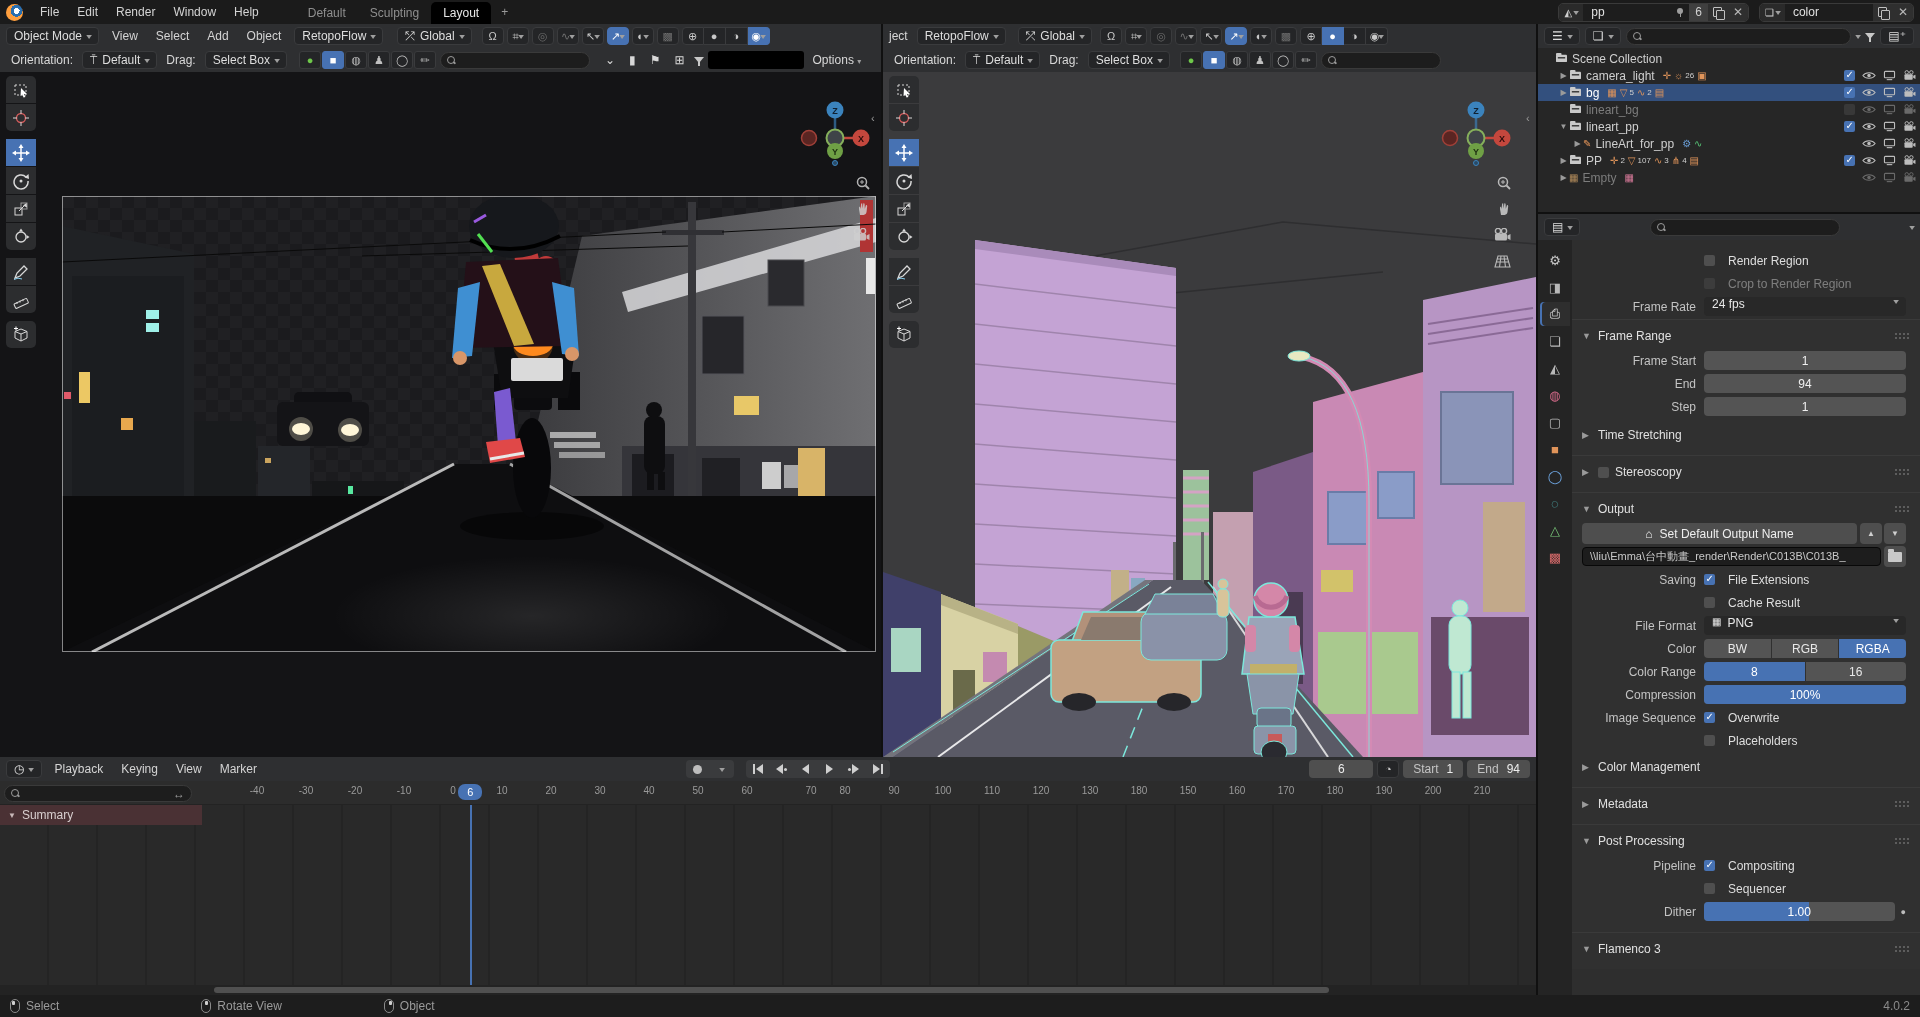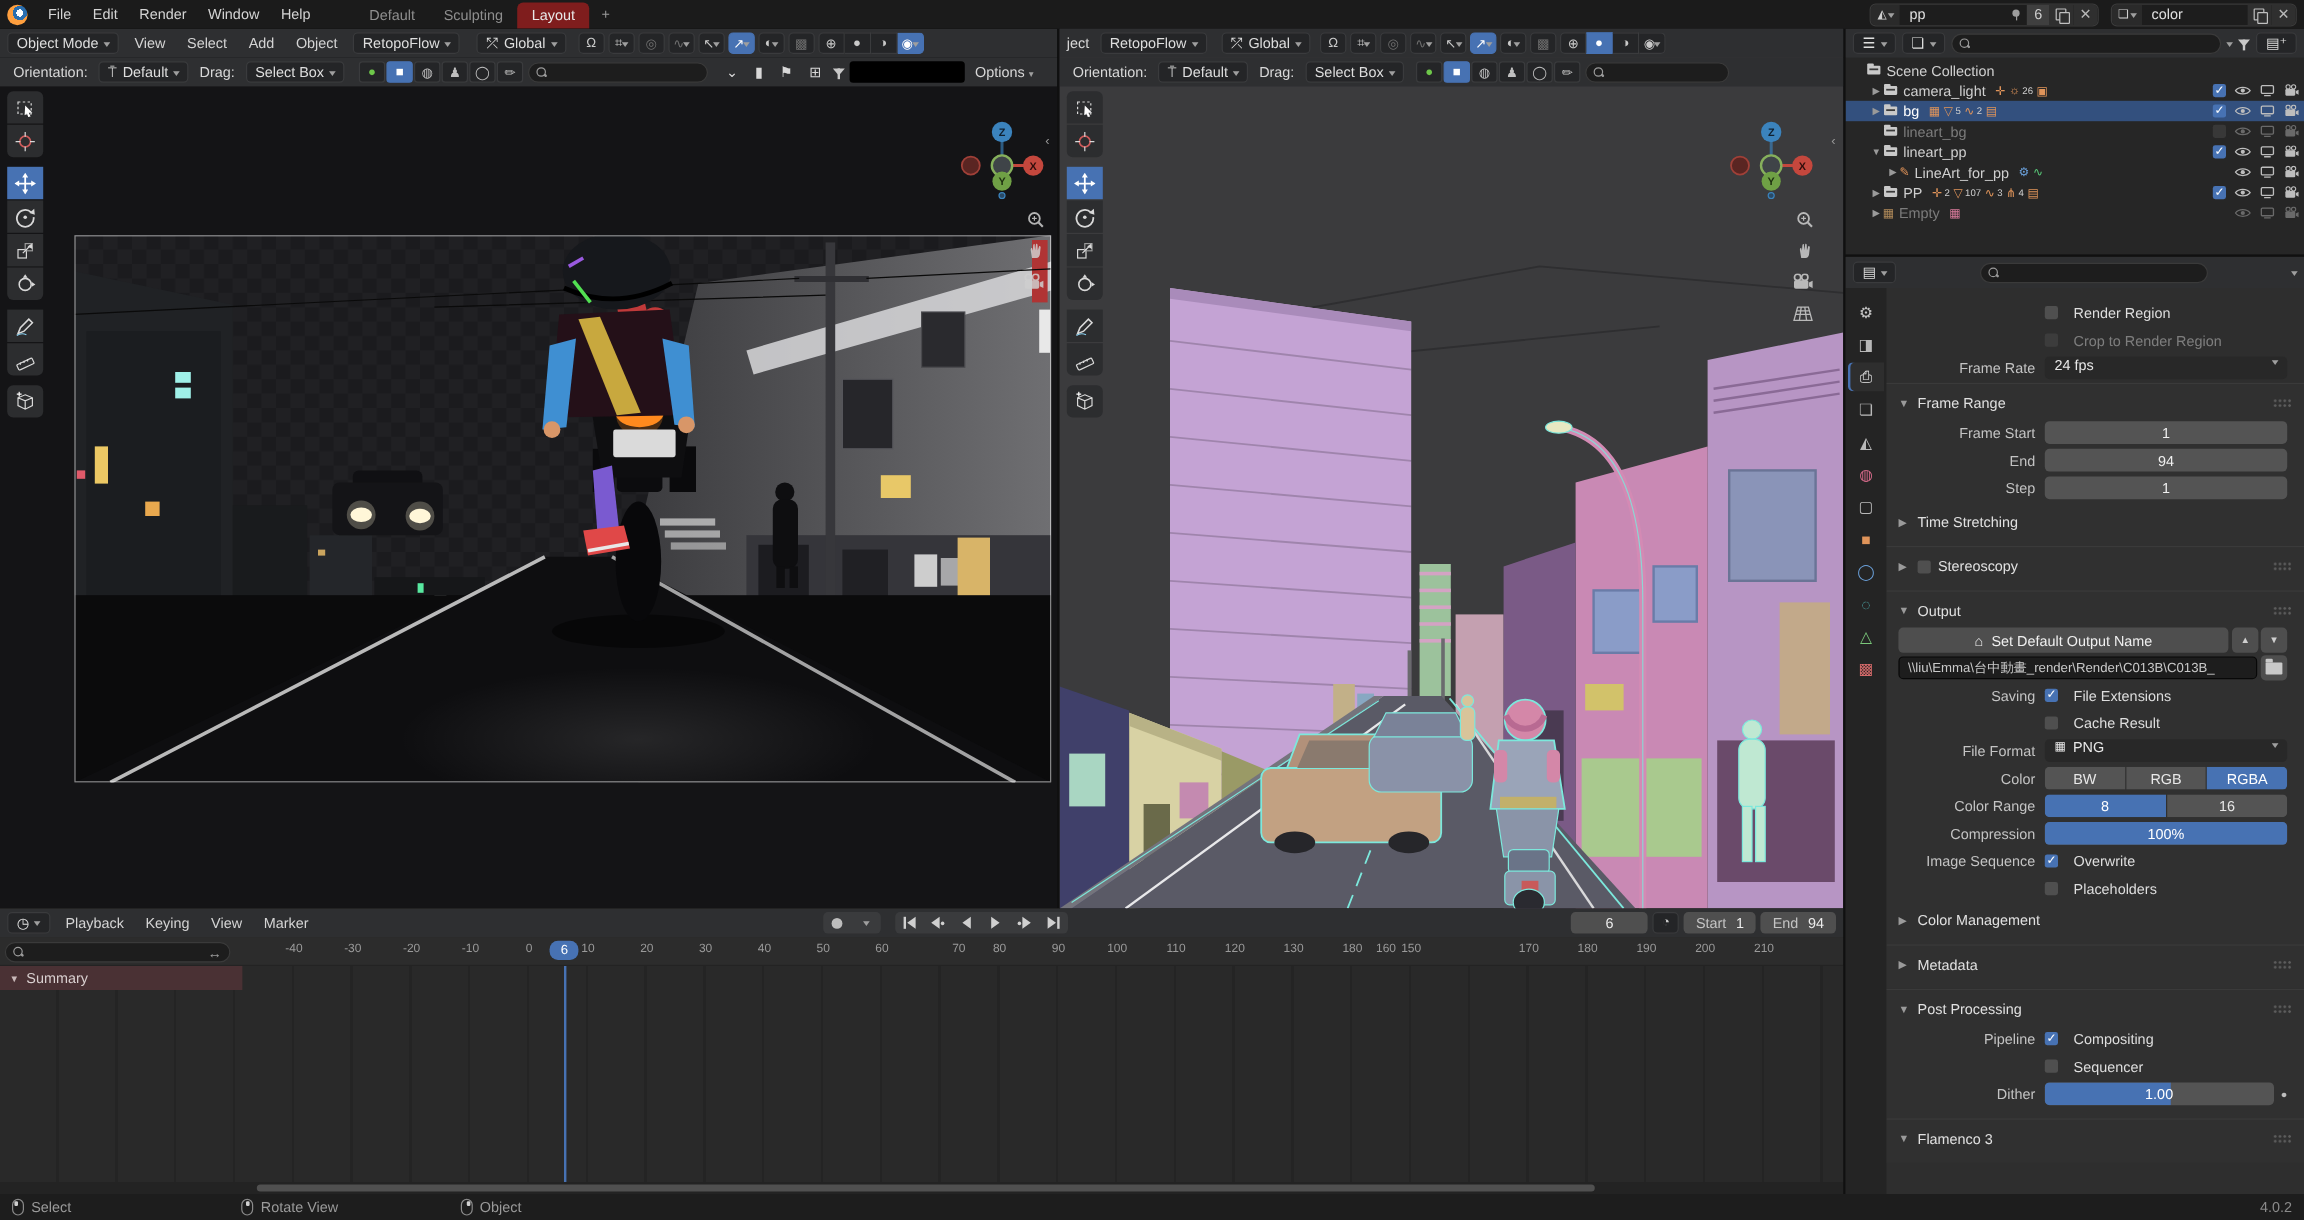--- a/index.html
+++ b/index.html
@@ -10,21 +10,21 @@
 
   
   #topbar { left:0; top:0; width:1920px; height:24px; background:#1b1b1b;
     display:flex; align-items:center; gap:2px; padding:0 6px; }
   .blender-logo { width:17px; height:17px; border-radius:50%;
     background:radial-gradient(circle at 62% 40%, #fff 0 3px, #2a6fb0 3px 6px, #ff9f3e 6px 100%);
     margin-right:6px; }
   .menu-item { padding:2px 9px; border-radius:4px; color:#d4d4d4; }
   #topbar-tabs { display:flex; margin-left:26px; height:24px; align-items:flex-end; }
   .ws-tab { padding:4px 12px 4px; color:#8f8f8f; border-radius:5px 5px 0 0; }
-  .ws-tab.active { background:#7f1d1d; color:#e8e8e8; }
+  .ws-tab.active { background:#000000; color:#e8e8e8; }
   .ws-plus { padding:3px 8px; color:#9a9a9a; }
   .tb-spacer { flex:1; }
   .id-block { display:flex; align-items:center; background:#1d1d1d; border:1px solid #3a3a3a;
     border-radius:5px; height:19px; margin-left:8px; overflow:hidden; }
   .id-icn { background:#2a2a2a; padding:0 5px; display:flex; align-items:center; height:100%;
     color:#cfcfcf; font-size:10px; gap:2px; }
   .id-name { padding:0 8px; min-width:88px; color:#e0e0e0; }
   .id-badge { background:#3f3f3f; color:#d0d0d0; padding:0 6px; height:100%;
     display:flex; align-items:center; }
   .id-btn { padding:0 5px; color:#b8b8b8; height:100%; display:flex; align-items:center; background:#2f2f2f; }
@@ -78,21 +78,21 @@
   .navic { position:absolute; z-index:6; width:22px; height:22px; display:flex;
     align-items:center; justify-content:center; opacity:.85; }
   .collapse-arrow { position:absolute; z-index:6; color:#9a9a9a; font-size:11px; }
   .cam-frame { position:absolute; border:1px solid rgba(255,255,255,.5); z-index:2; }
   .scene { position:absolute; z-index:1; }
 
   
   #timeline { left:0; top:757px; width:1536px; height:238px; background:#2a2a2a; }
   #tl-header { height:24px; background:#2e2f31; display:flex; align-items:center; padding:0 6px; gap:4px; }
   #tl-ruler { position:relative; height:24px; background:#2c2c2c; border-bottom:1px solid #232323; }
-  .tick { position:absolute; top:4px; color:#9a9a9a; font-size:10px; transform:translateX(-50%); }
+  .tick { position:absolute; top:4px; color:#9a9a9a; font-size:10px; transform:translateX(-50%);margin-left:12px; }
   #tl-body { position:relative; height:180px;
     background:repeating-linear-gradient(90deg, #292929 0 47px, #242424 47px 49px); }
   #summary-row { position:absolute; left:0; top:0; width:202px; height:20px; background:#4a3134;
     display:flex; align-items:center; gap:6px; padding:0 8px; color:#d8cfcf; }
   #playhead { position:absolute; width:2px; background:#4772b3; z-index:4; }
   #cf-pill { position:absolute; background:#4772b3; color:#fff; border-radius:7px; height:16px;
     min-width:24px; display:flex; align-items:center; justify-content:center; top:3px;
     transform:translateX(-50%); z-index:5; font-size:11px; }
   #tl-scroll { position:relative; height:10px; background:#232323; }
   #tl-thumb { position:absolute; left:214px; width:1115px; top:2px; height:6px; background:#505050; border-radius:3px; }
@@ -828,21 +828,21 @@
       <div class="tick" style="left: 735px;">60</div>
       <div class="tick" style="left: 799px;">70</div>
       <div class="tick" style="left: 833px;">80</div>
       <div class="tick" style="left: 882px;">90</div>
       <div class="tick" style="left: 931px;">100</div>
       <div class="tick" style="left: 980px;">110</div>
       <div class="tick" style="left: 1029px;">120</div>
       <div class="tick" style="left: 1078px;">130</div>
       <div class="tick" style="left: 1127px;">180</div>
       <div class="tick" style="left: 1176px;">150</div>
-      <div class="tick" style="left: 1155px; text-align: center;">160</div>
+      <div class="tick" style="left: 1225px; text-align: center;">160</div>
       <div class="tick" style="left: 1274px;">170</div>
       <div class="tick" style="left: 1323px;">180</div>
       <div class="tick" style="left: 1372px;">190</div>
       <div class="tick" style="left: 1421px;">200</div>
       <div class="tick" style="left: 1470px;">210</div>
       <div id="cf-pill" style="left: 470.4px;">6</div>
     </div>
   <div id="tl-body">
     <div id="summary-row">
       <span style="font-size:8px;color:#c8b8b8">▼</span>

